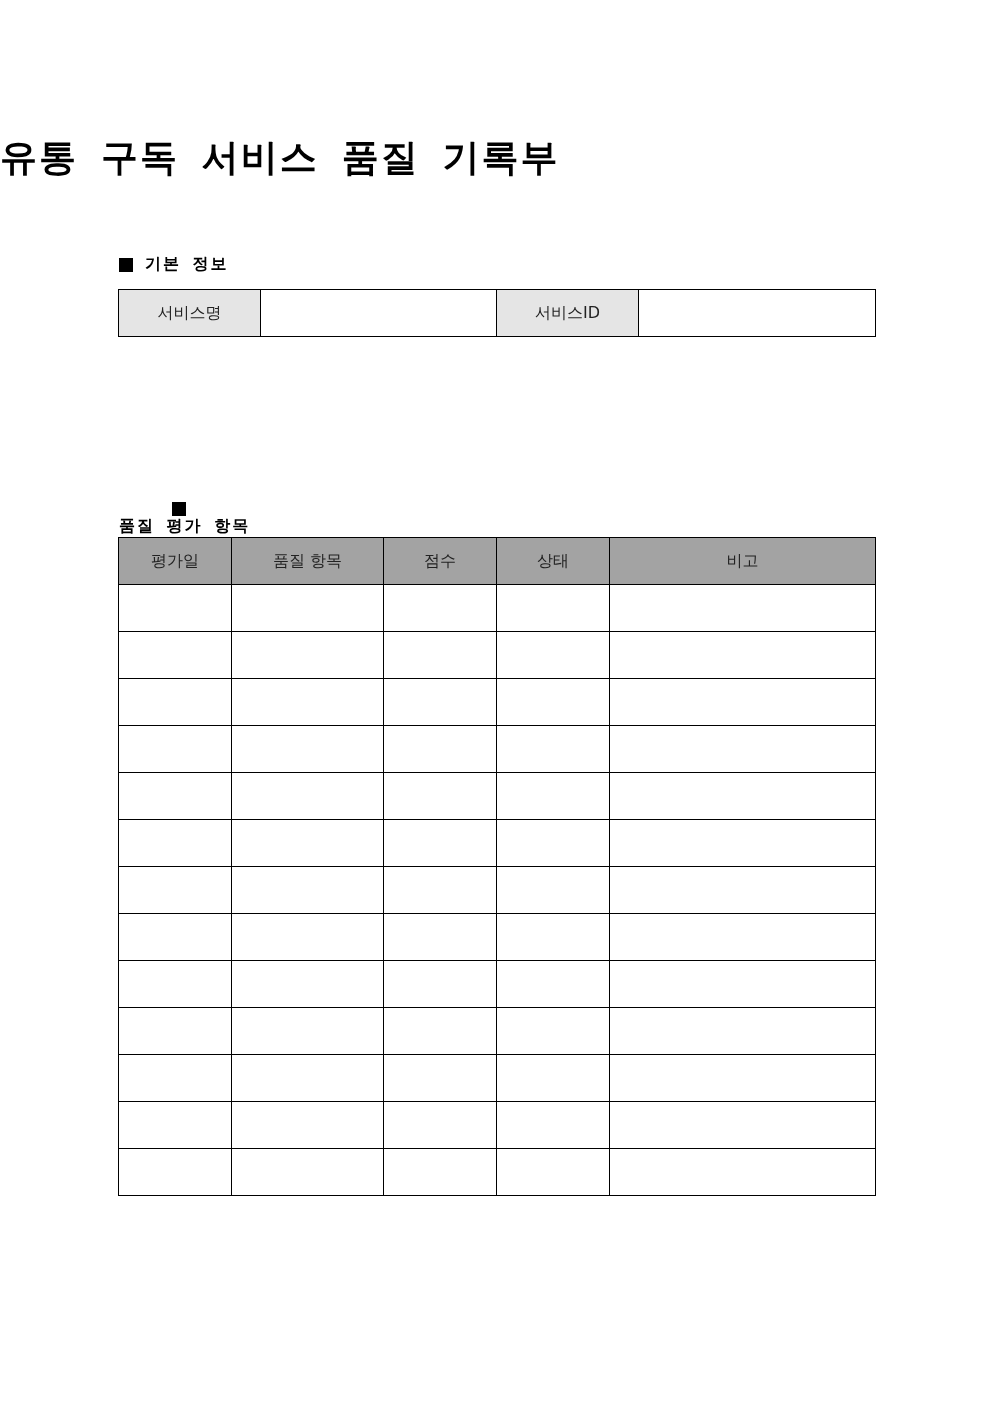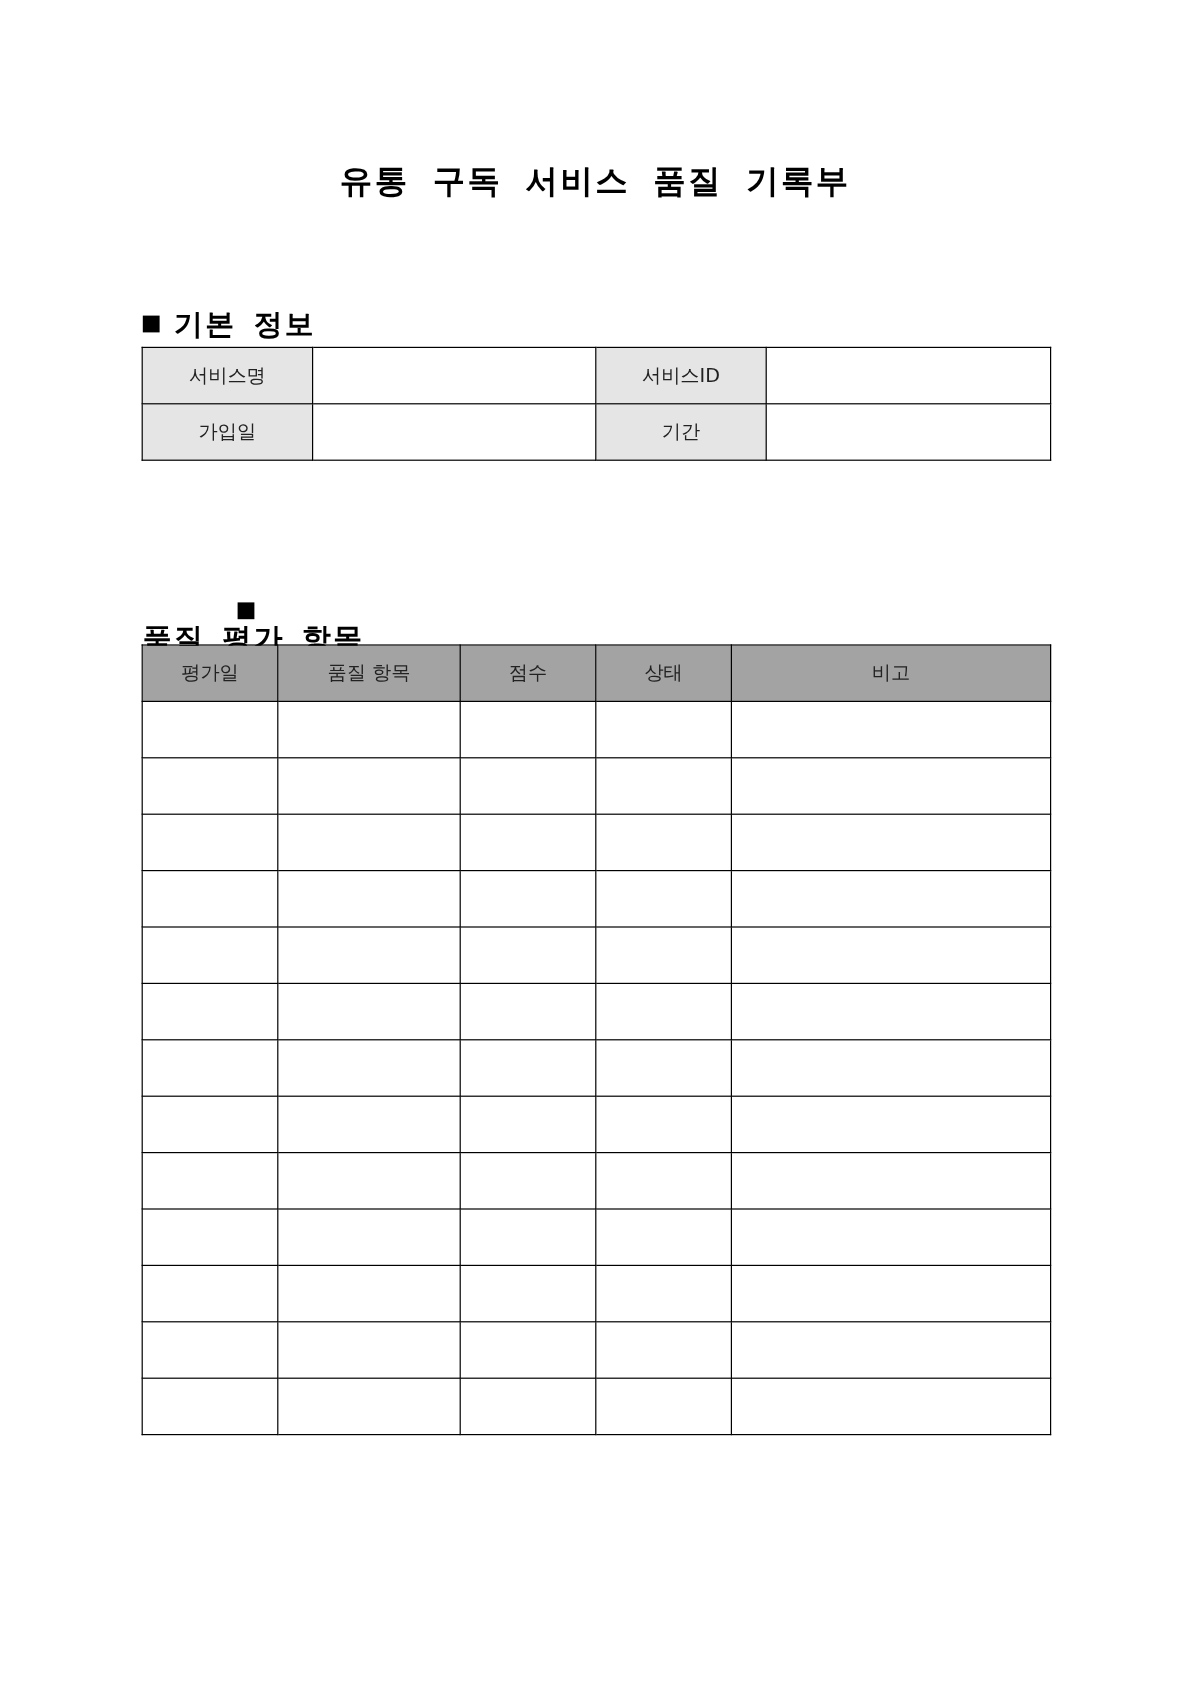--- a/index.html
+++ b/index.html
@@ -1,18 +1,18 @@
 <!DOCTYPE html>
 <html><head>
 <meta charset="utf-8">
 <style>
   html, body { margin:0; padding:0; background:#ffffff; }
   body { width:992px; height:1403px; position:relative; font-family:"DejaVu Sans","Liberation Sans",sans-serif; color:#000; }
-  .title { position:absolute; top:133px; left:0; width:992px; text-align:center; font-size:27px; font-weight:bold; letter-spacing:2px; word-spacing:8px; }
-  .section-heading { position:absolute; left:119px; font-size:24px; font-weight:bold; display:flex; align-items:center; }
+  .title { position:absolute; top:133px; left:0; width:992px; text-align:left; font-size:37px; font-weight:bold; letter-spacing:2px; word-spacing:8px; }
+  .section-heading { position:absolute; left:119px; font-size:16px; font-weight:bold; display:flex; align-items:center; }
   .section-heading .bullet { display:inline-block; width:14px; height:14px; background:#000; margin-right:12px; }
   .section-heading .text { letter-spacing:2px; word-spacing:4px; }
   table { position:absolute; left:118px; border-collapse:collapse; table-layout:fixed; }
   td, th { border:1.3px solid #000; padding:0; text-align:center; vertical-align:middle; font-size:16px; font-weight:normal; color:#222; }
   .label { background:#e5e5e5; }
   .value { background:#fff; }
   #info-table { top:289px; width:757px; }
   #info-table tr { height:47px; }
   #eval-table { top:537px; width:757px; }
   #eval-table tr { height:47px; }
@@ -33,26 +33,20 @@
     <col style="width:142px">
       <col style="width:236px">
       <col style="width:142px">
       <col style="width:237px">
   </colgroup>
   <tbody id="info-body">
       <tr>
         <td class="label">서비스명</td>
         <td class="value"></td>
         <td class="label">서비스ID</td>
-        <td class="value"></td>
-      </tr>
-      <tr>
-        <td class="label">가입일</td>
-        <td class="value"></td>
-        <td class="label">기간</td>
         <td class="value"></td>
       </tr>
     </tbody>
 </table>
 
 <div class="section-heading" style="top:502px;flex-direction:column;">
   <span class="bullet"></span>
   <span class="text">품질 평가 항목</span>
 </div>
 

